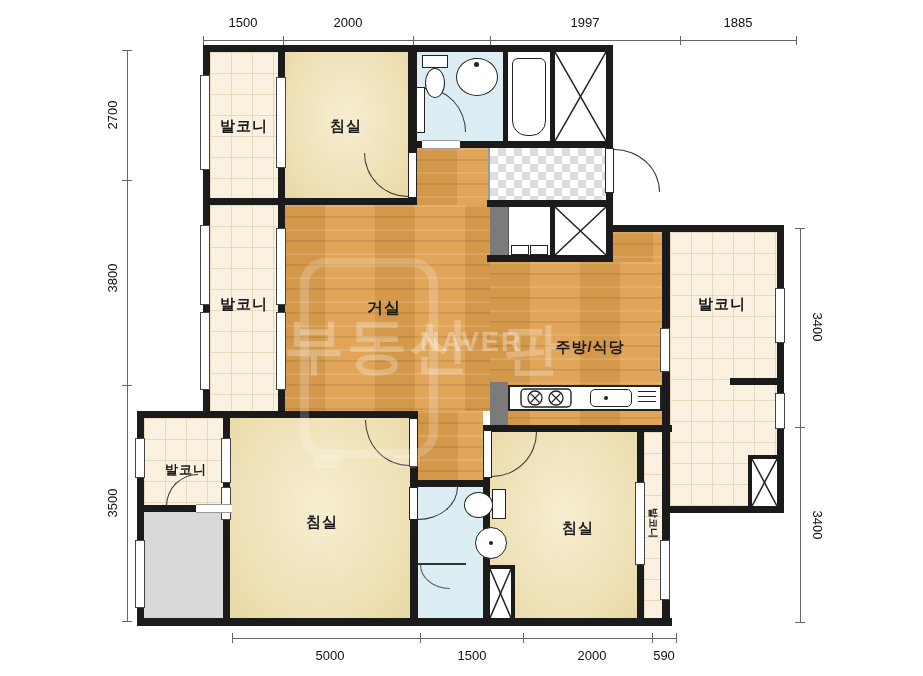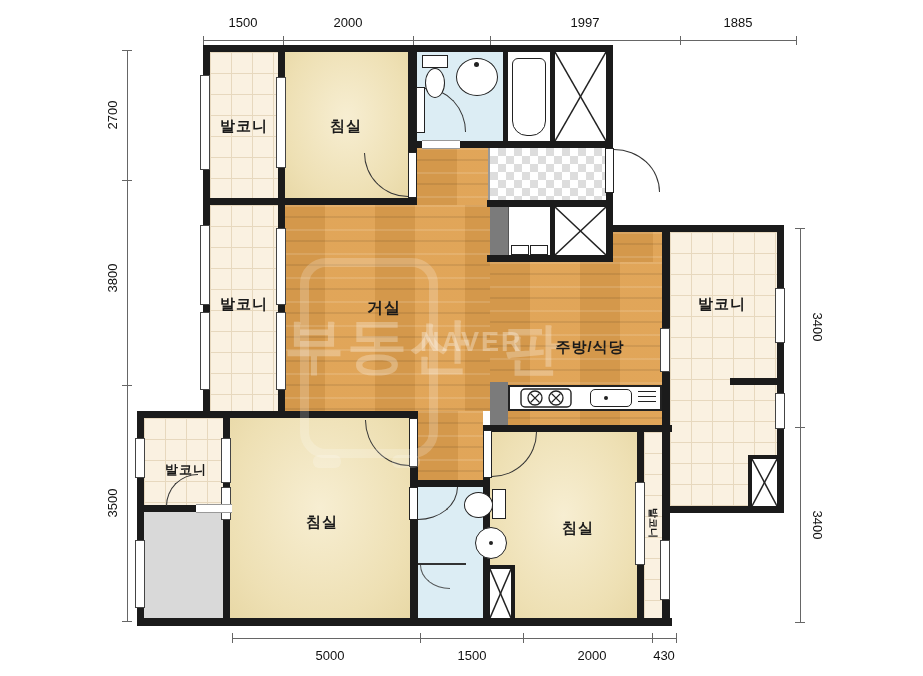--- a/index.html
+++ b/index.html
@@ -246,15 +246,15 @@
 
   <div class="dline" style="left:232px;top:638px;width:445px;height:1px;"></div>
   <div class="tick" style="left:232px;top:633px;width:1px;height:10px;"></div>
   <div class="tick" style="left:420px;top:633px;width:1px;height:10px;"></div>
   <div class="tick" style="left:523px;top:633px;width:1px;height:10px;"></div>
   <div class="tick" style="left:652px;top:633px;width:1px;height:10px;"></div>
   <div class="tick" style="left:676px;top:633px;width:1px;height:10px;"></div>
   <div class="dimlbl" style="left:330px;top:655px;">5000</div>
   <div class="dimlbl" style="left:472px;top:655px;">1500</div>
   <div class="dimlbl" style="left:592px;top:655px;">2000</div>
-  <div class="dimlbl" style="left:664px;top:655px;">430</div>
+  <div class="dimlbl" style="left:664px;top:655px;">590</div>
 
 </div>
 
 </body></html>

